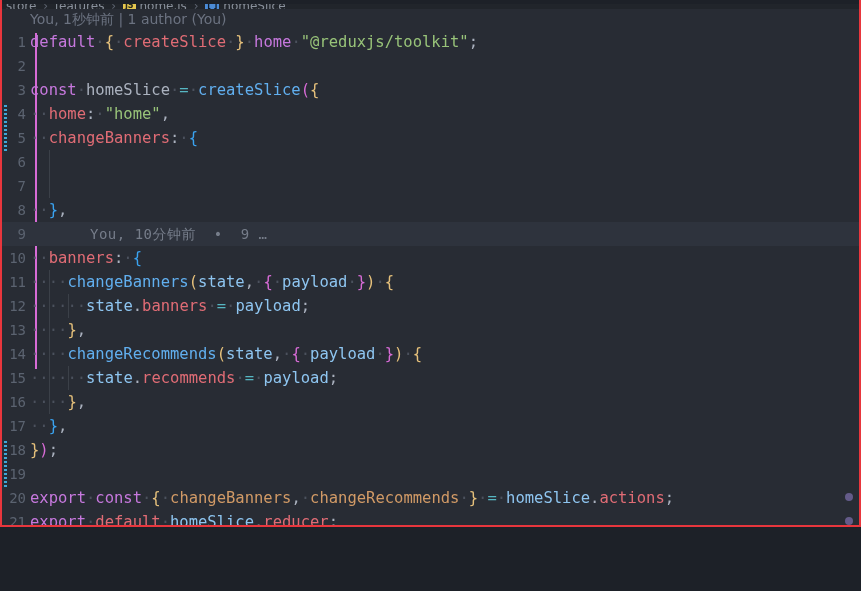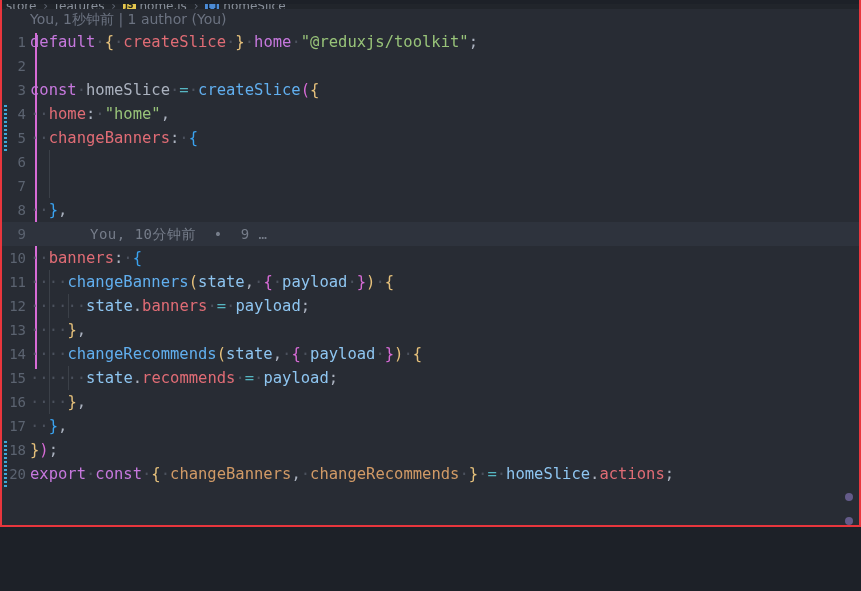--- a/index.html
+++ b/index.html
@@ -285,22 +285,29 @@
     <div class="row">
       <span class="gutter">17</span>
       <span class="code"><span class="ws">·</span><span class="ws">·</span><span class="br-b">}</span><span class="t-punct">,</span></span>
     </div>
 
     <div class="row">
       <span class="gutter">18</span>
       <span class="code"><span class="br-y">}</span><span class="br-p">)</span><span class="t-punct">;</span></span>
     </div>
 
+    <div class="row">
+      <span class="gutter">19</span>
+    </div>
 
     <div class="row">
       <span class="gutter">20</span>
       <span class="code"><span class="t-kw">export</span><span class="ws">·</span><span class="t-kw">const</span><span class="ws">·</span><span class="br-y">{</span><span class="ws">·</span><span class="t-b1">changeBanners</span><span class="t-punct">,</span><span class="ws">·</span><span class="t-b1">changeRecommends</span><span class="ws">·</span><span class="br-y">}</span><span class="ws">·</span><span class="t-op">=</span><span class="ws">·</span><span class="t-lblue">homeSlice</span><span class="t-punct">.</span><span class="t-prop">actions</span><span class="t-punct">;</span></span>
     </div>
 
+    <div class="row">
+      <span class="gutter">21</span>
+      <span class="code"><span class="t-kw">export</span><span class="ws">·</span><span class="t-prop">default</span><span class="ws">·</span><span class="t-lblue">homeSlice</span><span class="t-punct">.</span><span class="t-prop">reducer</span><span class="t-punct">;</span></span>
+    </div>
 
 
   </div>
 </div>
 
 </body></html>

